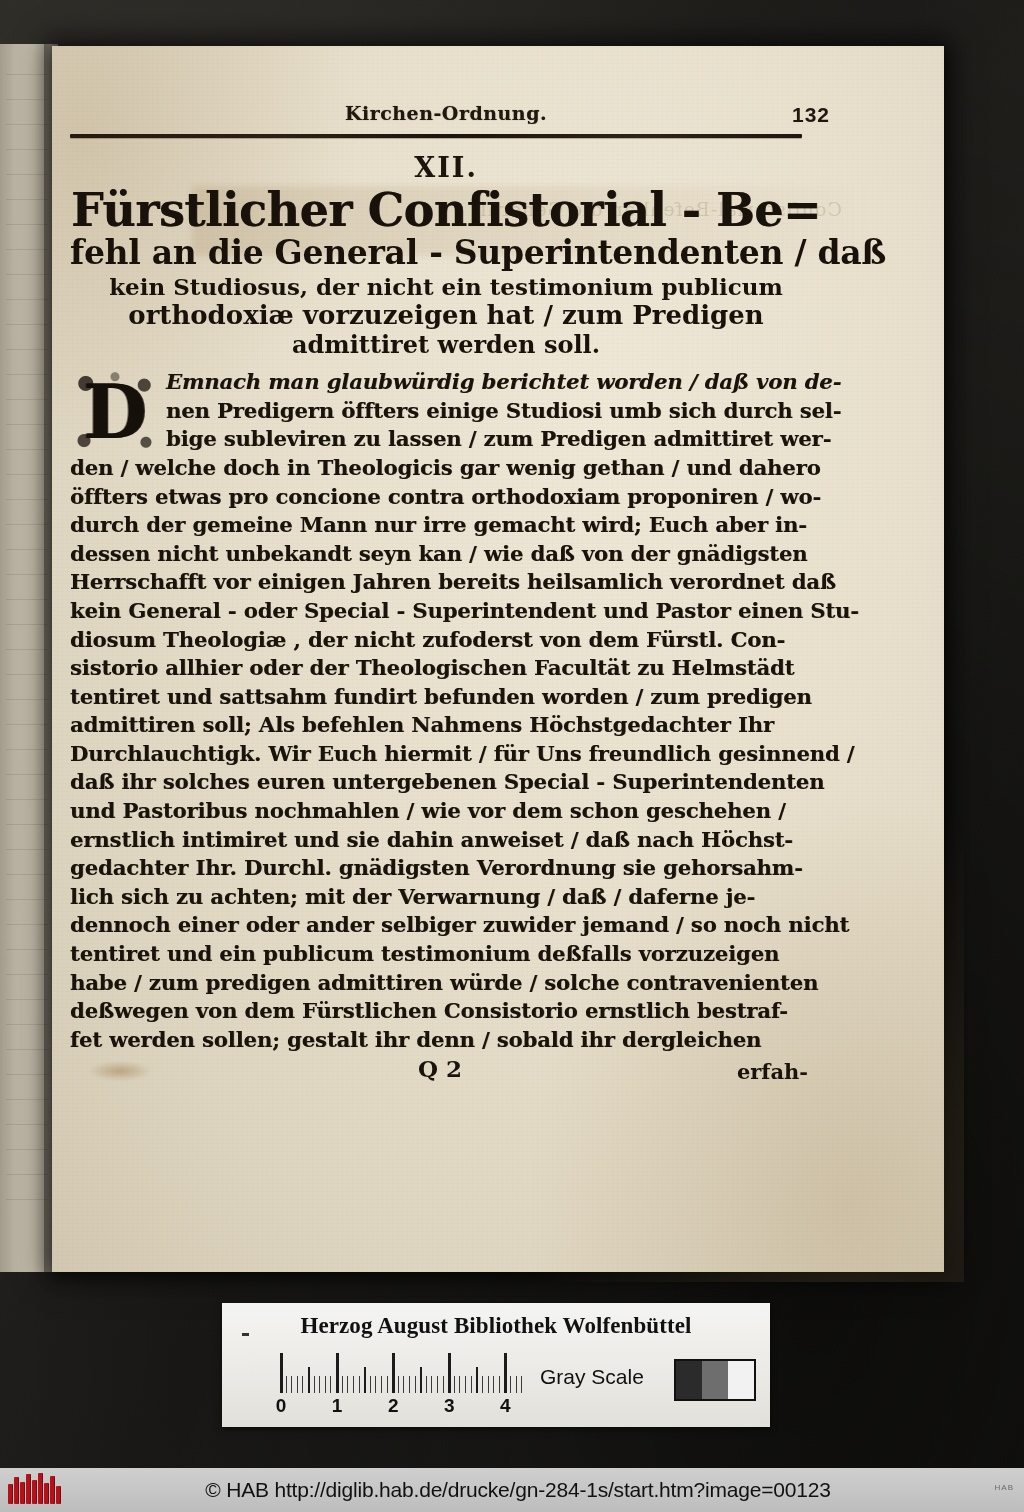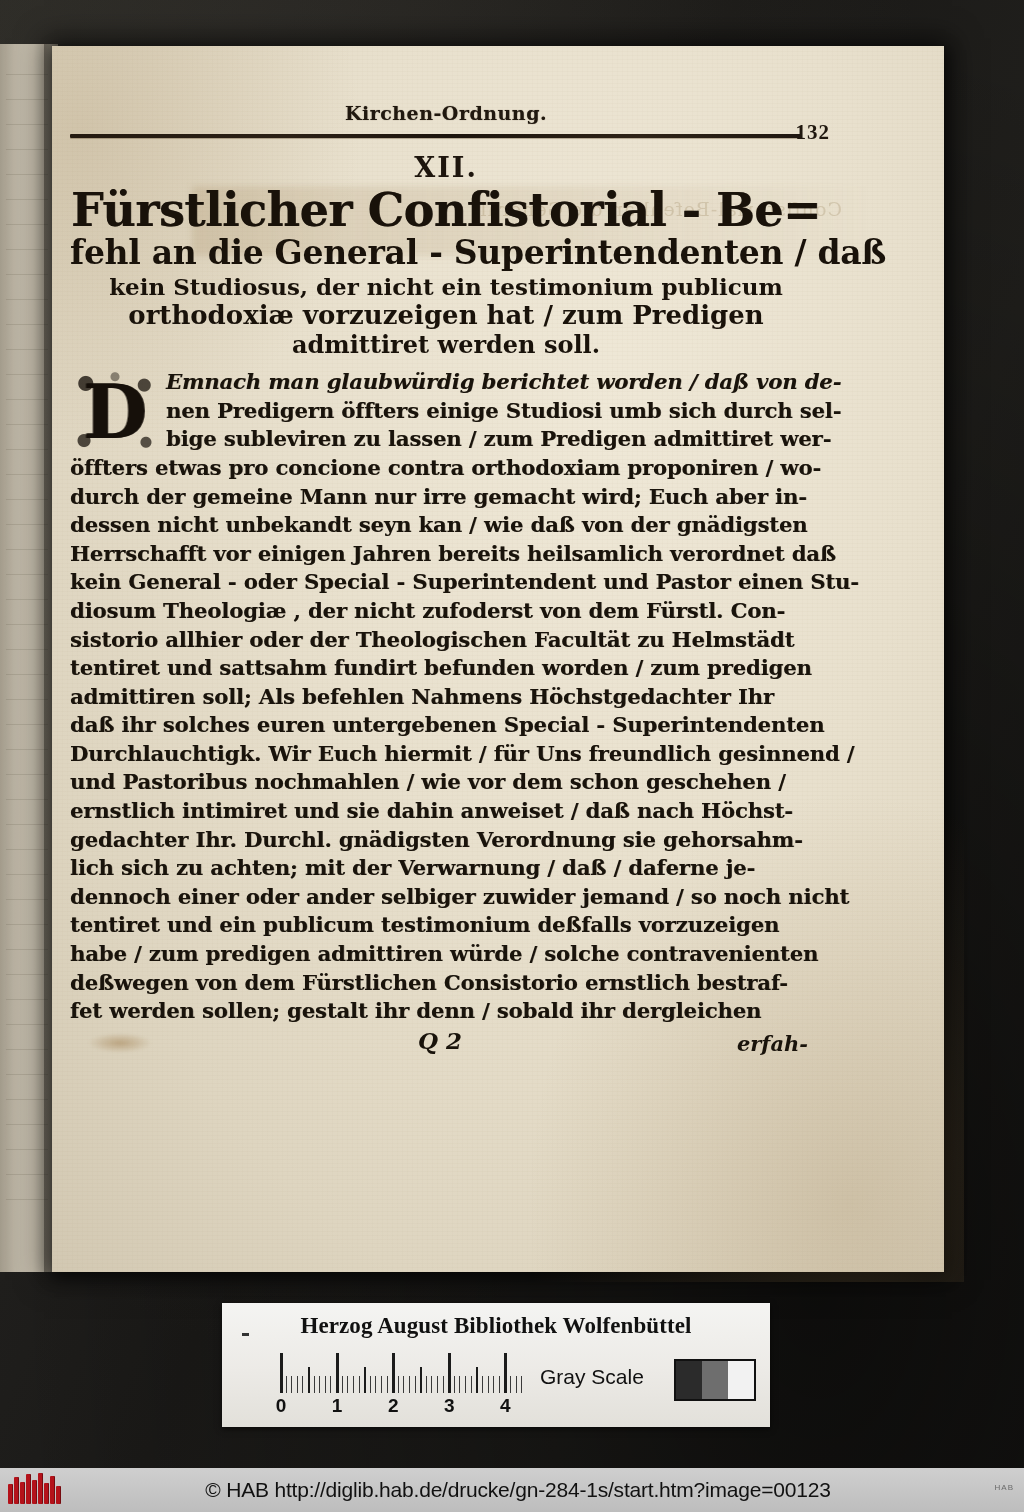--- a/index.html
+++ b/index.html
@@ -78,22 +78,22 @@
   .headrow{
     position:relative;height:30px;
   }
   .runninghead{
     position:absolute;left:0;right:0;text-align:center;
     font-family:"DejaVu Serif",serif;font-weight:bold;font-size:19px;
     letter-spacing:.5px;color:#20180f;
     text-shadow:0 0 1px rgba(40,28,14,.55);
   }
   .folio{
-    position:absolute;right:-8px;top:18px;
-    font-family:Liberation Serif, serif;font-weight:bold;font-size:21px;
+    position:absolute;right:-8px;top:1px;
+    font-family:Liberation Sans, sans-serif;font-weight:bold;font-size:21px;
     letter-spacing:1px;color:#20180f;
   }
   .rule{
     margin-top:2px;height:4px;width:732px;
     background:linear-gradient(90deg,#241a10 0%,#2b2015 30%,#1c140c 52%,#2e2317 78%,#1f1710 100%);
     border-radius:1px;
     box-shadow:0 1px 0 rgba(90,70,40,.35);
   }
 
   .numeral{
@@ -152,21 +152,21 @@
   .bline{
     font-family:"DejaVu Serif",serif;font-weight:bold;
     font-size:21.2px;line-height:28.6px;letter-spacing:-.15px;
     white-space:nowrap;color:#19130b;
     text-shadow:.4px 0 0 rgba(25,19,11,.5);
   }
   .bline.ind1{padding-left:96px;font-style:italic;}
   .bline.ind2{padding-left:96px;}
   .bline.ind3{padding-left:96px;}
 
-  .sigrow{position:relative;height:34px;margin-top:1px;font-style:italic;}
+  .sigrow{position:relative;height:34px;margin-top:1px;}
   .signature{
     position:absolute;left:0;right:0;text-align:center;
     font-family:"DejaVu Serif",serif;font-weight:bold;font-size:23px;color:#19130b;
   }
   .catchword{
     position:absolute;right:2px;top:4px;
     font-family:"DejaVu Serif",serif;font-weight:bold;font-size:21px;color:#19130b;
   }
   .smudge{
     position:absolute;left:18px;top:6px;width:64px;height:20px;
@@ -309,31 +309,32 @@
       <div class="t4">orthodoxiæ vorzuzeigen hat / zum Predigen</div>
       <div class="t5">admittiret werden soll.</div>
     </div>
 
     <div id="body">
       <div class="dropcap">D</div>
       <div id="bodylines">
           <div class="bline ind1">Emnach man glaubwürdig berichtet worden /  daß von de-</div>
           <div class="bline ind2">nen Predigern öffters einige Studiosi umb sich durch sel-</div>
           <div class="bline ind3">bige subleviren zu lassen /  zum Predigen admittiret wer-</div>
+          <div class="bline">den /  welche doch in Theologicis gar wenig gethan /  und dahero</div>
           <div class="bline">öffters etwas pro concione contra orthodoxiam proponiren / wo-</div>
           <div class="bline">durch der gemeine Mann nur irre gemacht wird;  Euch aber in-</div>
           <div class="bline">dessen nicht unbekandt seyn kan /  wie daß von der gnädigsten</div>
           <div class="bline">Herrschafft vor einigen Jahren bereits heilsamlich verordnet daß</div>
           <div class="bline">kein General - oder Special - Superintendent und Pastor einen Stu-</div>
           <div class="bline">diosum Theologiæ , der nicht zufoderst von dem Fürstl. Con-</div>
           <div class="bline">sistorio allhier oder der Theologischen Facultät zu Helmstädt</div>
           <div class="bline">tentiret und sattsahm fundirt befunden worden /  zum predigen</div>
           <div class="bline">admittiren soll;   Als befehlen Nahmens Höchstgedachter Ihr</div>
+          <div class="bline">Durchlauchtigk. Wir Euch hiermit / für Uns freundlich gesinnend /</div>
           <div class="bline">daß ihr solches euren untergebenen Special - Superintendenten</div>
-          <div class="bline">Durchlauchtigk. Wir Euch hiermit / für Uns freundlich gesinnend /</div>
           <div class="bline">und Pastoribus nochmahlen /  wie  vor  dem  schon  geschehen /</div>
           <div class="bline">ernstlich intimiret und sie dahin anweiset /  daß nach Höchst-</div>
           <div class="bline">gedachter Ihr. Durchl. gnädigsten Verordnung sie gehorsahm-</div>
           <div class="bline">lich sich zu achten; mit der Verwarnung /  daß /  daferne je-</div>
           <div class="bline">dennoch einer oder ander selbiger zuwider jemand / so noch nicht</div>
           <div class="bline">tentiret und ein publicum testimonium deßfalls vorzuzeigen</div>
           <div class="bline">habe /  zum predigen admittiren würde /  solche contravenienten</div>
           <div class="bline">deßwegen von dem Fürstlichen Consistorio ernstlich bestraf-</div>
           <div class="bline">fet werden sollen;  gestalt ihr  denn /  sobald ihr dergleichen</div>
         </div>

